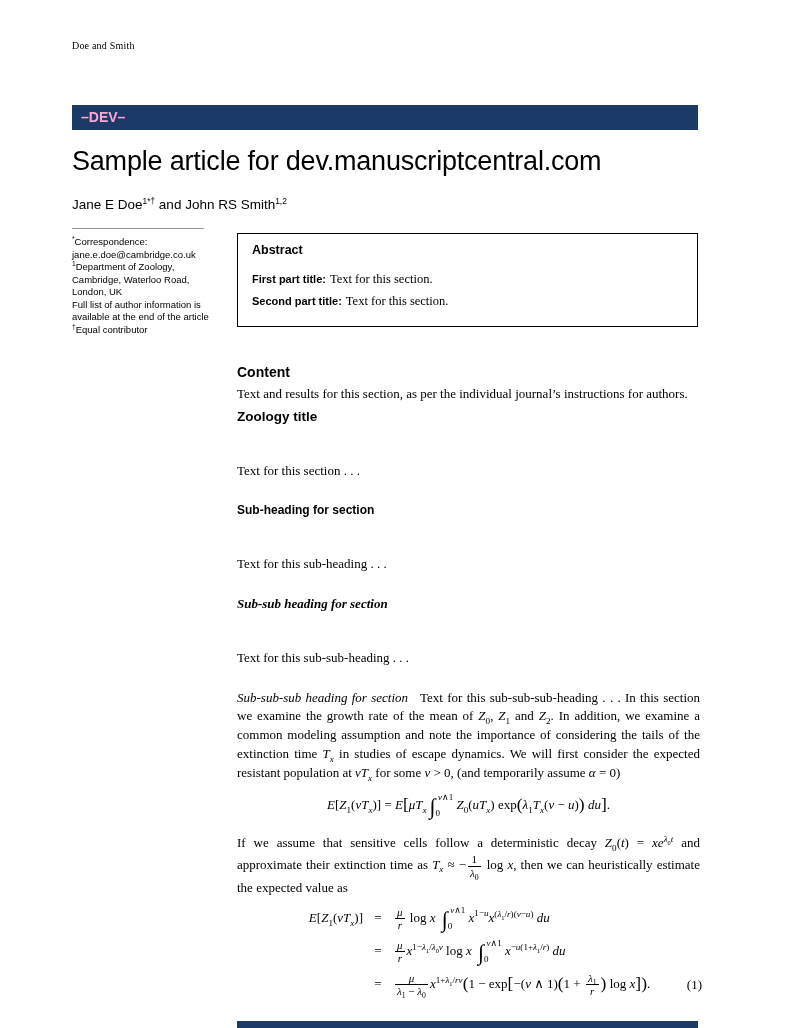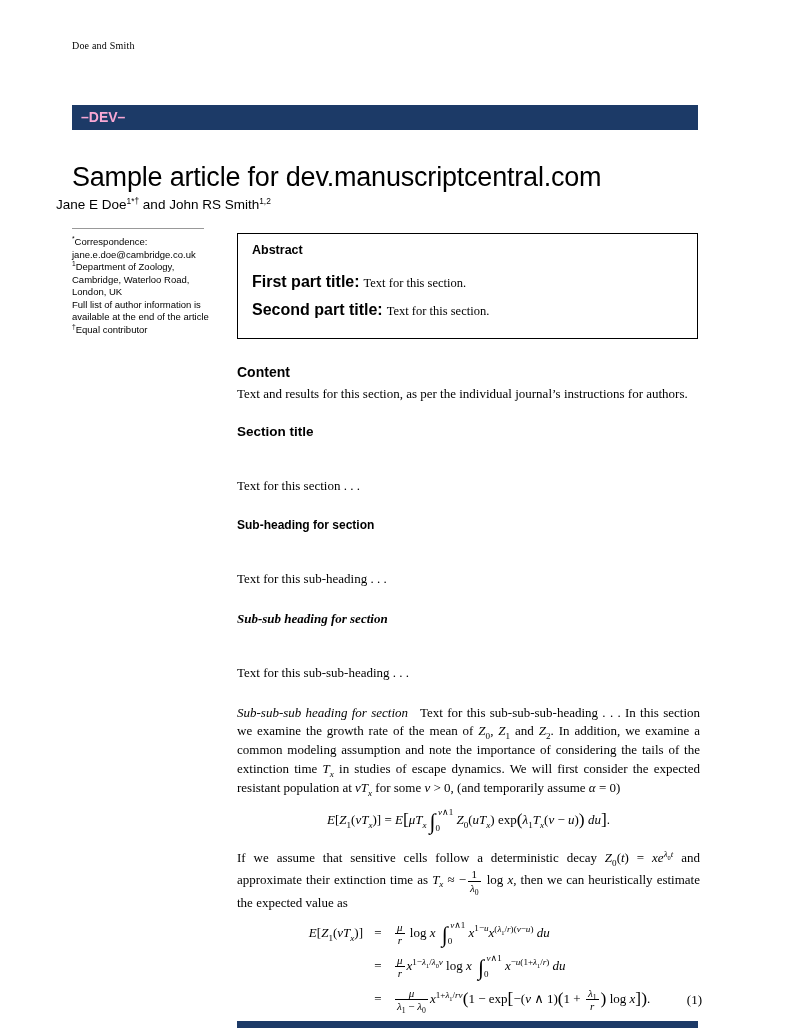--- a/index.html
+++ b/index.html
@@ -26,25 +26,25 @@
     width: 626px; height: 25px;
     color: #f9a8d4;
     font-family: "Liberation Sans", "DejaVu Sans", sans-serif;
     font-weight: bold; font-size: 14px; line-height: 25px;
     padding-left: 9px;
   }
 
   .article-title {
     position: absolute; top: 146px; left: 72px; width: 660px;
     font-family: "Liberation Sans", "DejaVu Sans", sans-serif;
-    font-weight: normal; font-size: 27px; letter-spacing: -0.2px; margin-top: 16px;
+    font-weight: normal; font-size: 27px; letter-spacing: -0.2px;
   }
 
   .authors {
-    position: absolute; top: 197px; left: 56px; width: 500px;
+    position: absolute; top: 197px; left: 72px; width: 500px;
     font-family: "Liberation Sans", "DejaVu Sans", sans-serif;
     font-size: 13.5px;
   }
   .authors sup { font-size: 62%; }
 
   .footnote-rule {
     position: absolute; top: 228px; left: 72px; width: 132px;
     border-top: 1px solid #999;
   }
 
@@ -61,21 +61,21 @@
     border: 1px solid #000;
     padding: 9px 14px 13px 14px;
   }
   .abstract-heading {
     font-family: "Liberation Sans", "DejaVu Sans", sans-serif;
     font-weight: bold; font-size: 12.5px; margin-bottom: 11px;
   }
   .abstract-item { font-size: 12.5px; line-height: 1.78; }
   .abstract-item .lbl {
     font-family: "Liberation Sans", "DejaVu Sans", sans-serif;
-    font-weight: bold; font-size: 16px; margin-right: 4px;
+    font-weight: bold; font-size: 11px; margin-right: 4px;
   }
 
   .main {
     position: absolute; top: 362px; left: 237px; width: 463px;
     font-size: 13px; line-height: 1.46; text-align: justify;
   }
   .h-section {
     font-family: "Liberation Sans", "DejaVu Sans", sans-serif;
     font-weight: bold; font-size: 14px; text-align: left; margin-bottom: 3px;
   }
@@ -83,21 +83,21 @@
     font-family: "Liberation Sans", "DejaVu Sans", sans-serif;
     font-weight: bold; font-size: 13.5px; text-align: left; margin-bottom: 3px;
   }
   .h-sub {
     font-family: "Liberation Sans", "DejaVu Sans", sans-serif;
     font-weight: bold; font-size: 12px; text-align: left; margin-bottom: 2px;
   }
   .h-subsub {
     font-style: italic; font-size: 13px; text-align: left; margin-bottom: 2px;
   }
-  .sp1 { margin-bottom: 18px; }
+  .sp1 { margin-bottom: 3px; }
   .sp2 { margin-bottom: 21px; margin-top: 35px; }
   .runin-heading { font-style: italic; margin-right: 12px; }
 
   sup, sub { font-size: 70%; line-height: 0; }
 
   .math i { font-style: italic; }
   .display-eq { text-align: center; margin: 13px 0 19px 0; }
   .frac {
     display: inline-block; vertical-align: middle; text-align: center;
     line-height: 1.12; font-size: 11px; margin: 0 2px;
@@ -155,21 +155,21 @@
     <div class="abstract-item">
       <span class="lbl">Second part title:</span><span>Text for this section.</span>
     </div>
   </section>
 
   <section class="main">
 
     <h2 class="h-section">Content</h2>
     <p class="sp1">Text and results for this section, as per the individual journal’s instructions for authors.</p>
 
-    <h2 class="h-section2">Section title</h2>
+    <h2 class="h-section2">Zoology title</h2>
     <p class="sp2">Text for this section . . .</p>
 
     <h3 class="h-sub">Sub-heading for section</h3>
     <p class="sp2">Text for this sub-heading . . .</p>
 
     <h4 class="h-subsub">Sub-sub heading for section</h4>
     <p class="sp2">Text for this sub-sub-heading . . .</p>
 
     <p><span class="runin-heading">Sub-sub-sub heading for section</span><span class="math">Text for this sub-sub-sub-heading . . . In this section we examine the growth rate of the mean of <i>Z</i><sub>0</sub>, <i>Z</i><sub>1</sub> and <i>Z</i><sub>2</sub>. In addition, we examine a common modeling assumption and note the importance of considering the tails of the extinction time <i>T</i><sub><i>x</i></sub> in studies of escape dynamics. We will first consider the expected resistant population at <i>vT</i><sub><i>x</i></sub> for some <i>v</i> &gt; 0, (and temporarily assume <i>α</i> = 0)</span></p>
 

